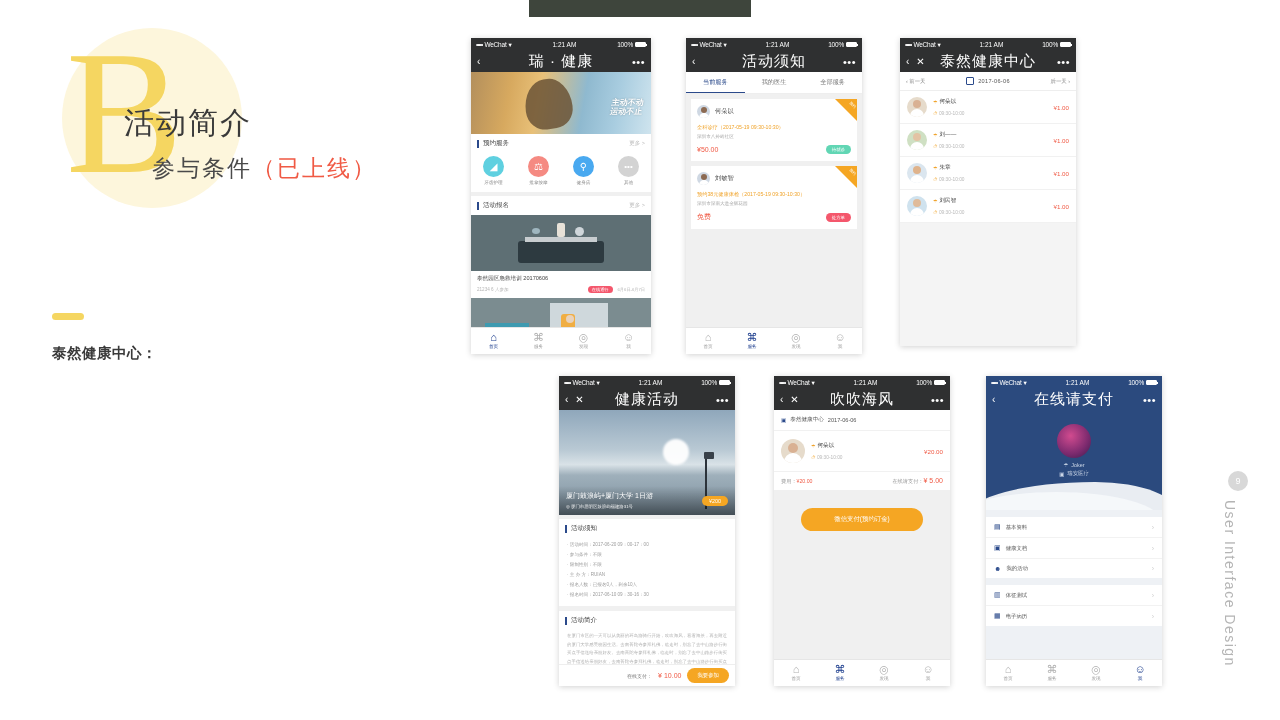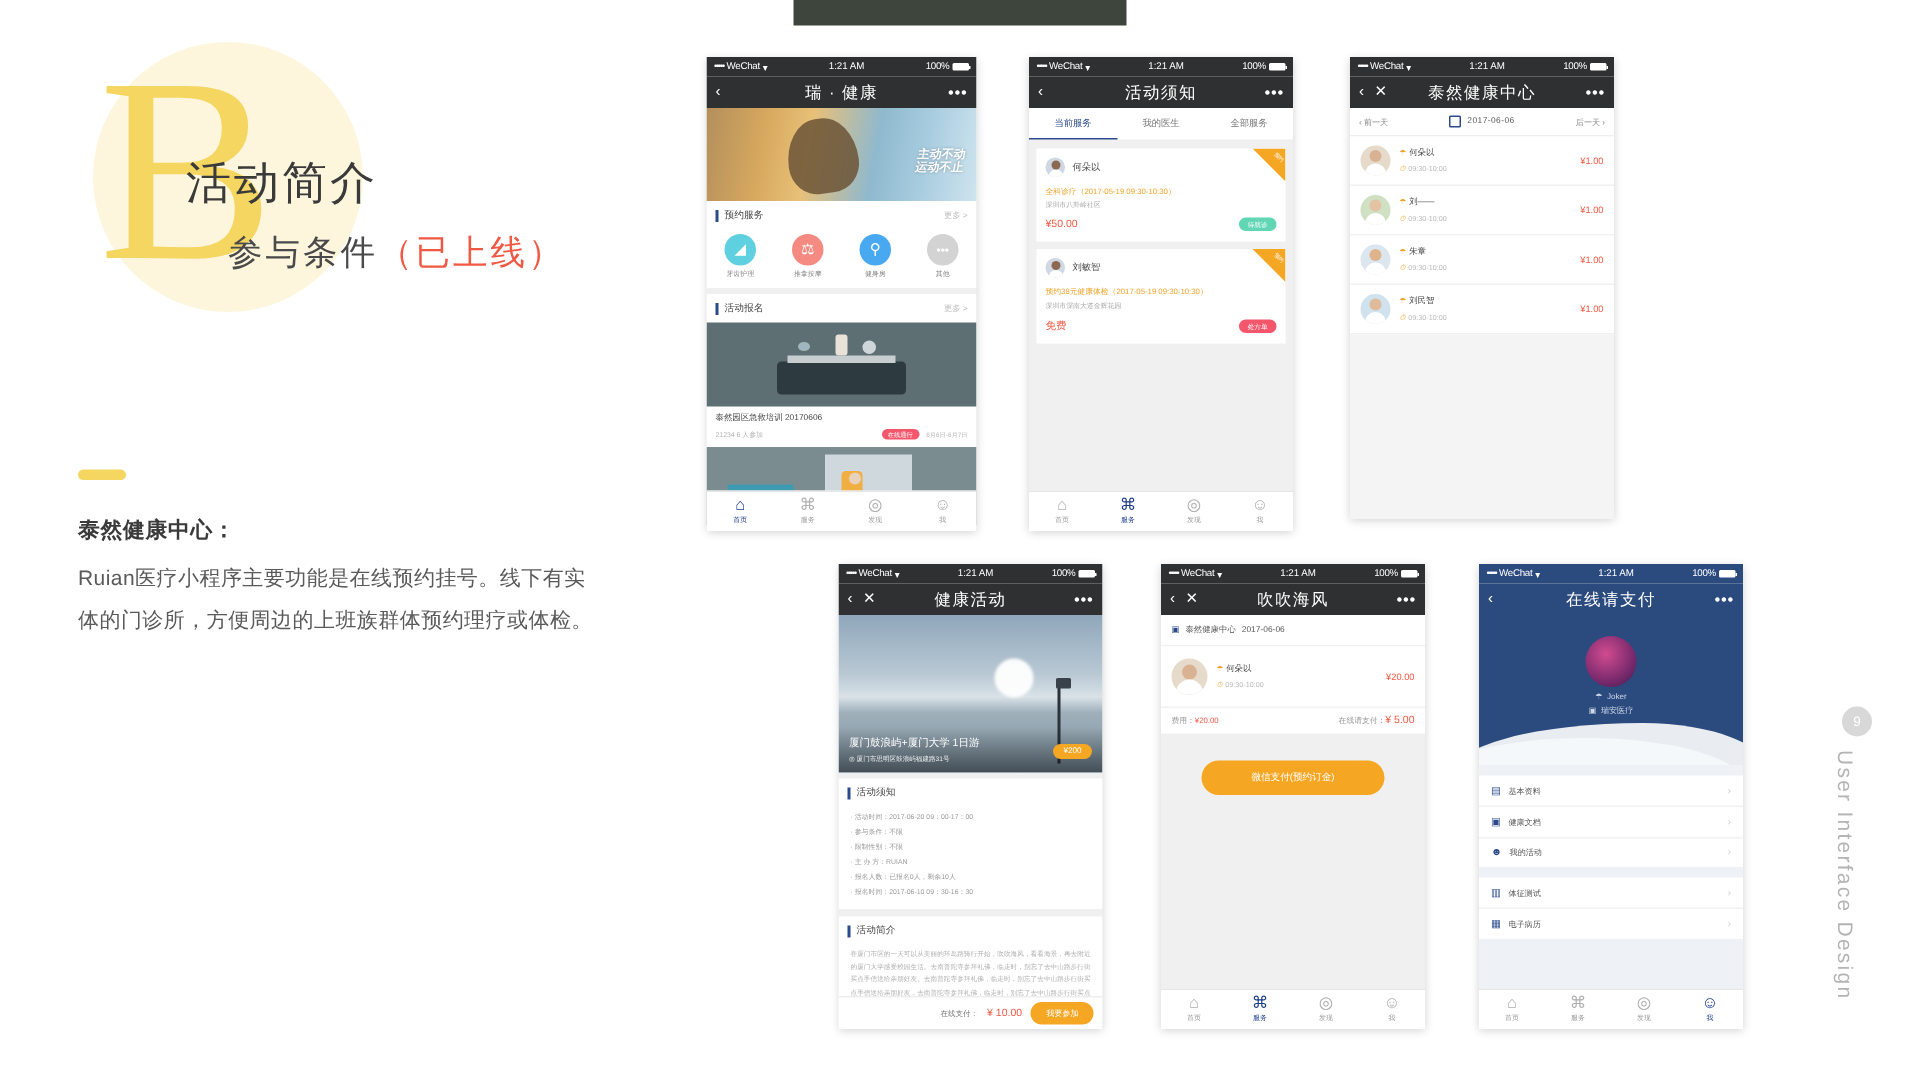--- a/index.html
+++ b/index.html
@@ -75,21 +75,21 @@
   .battery{ display:inline-block; width:11px; height:5px; border:.5px solid #fff;
             border-radius:1px; position:relative; background:#fff;}
   .battery:after{content:"";position:absolute;right:-2px;top:1.3px;width:1px;height:2px;background:#fff;}
   .navbar{
     height:21px; background:#2f3031; color:#fff;
     display:flex; align-items:center; justify-content:space-between;
     padding:0 6px; font-size:9px;
   }
   .nav-left{ display:flex; align-items:center; gap:7px; font-size:10px; }
   .nav-title{ position:absolute; left:0; right:0; text-align:center;
-              font-size:11px; letter-spacing:1px; pointer-events:none;}
+              font-size:15px; letter-spacing:1px; pointer-events:none;}
   .navbar-wrap{ position:relative; }
   .dots3{ font-size:11px; letter-spacing:.5px; }
   .tabbar{
     position:absolute; bottom:0; left:0; right:0; height:27px;
     background:#fff; border-top:1px solid #e6e6e6;
     display:flex; align-items:center;
   }
   .tabitem{ flex:1; text-align:center; font-size:4.6px; color:#9a9a9a; line-height:1.5;}
   .tabitem .ticon{ display:block; font-size:11px; line-height:13px; color:#b0b0b0;}
   .tabitem.active{ color:#1b3c8c; }
@@ -216,21 +216,20 @@
 
 <div class="left-panel">
   <div class="blob"></div>
   <div class="big-b">B</div>
   <div class="title-block">
     <div class="title-main">活动简介</div>
     <div class="title-sub"><span>参与条件</span><span class="red">（已上线）</span></div>
   </div>
   <div class="yellow-dash"></div>
   <div class="desc-head">泰然健康中心：</div>
-  <div class="desc-body">Ruian医疗小程序主要功能是在线预约挂号。线下有实体的门诊所，方便周边的上班族群体预约理疗或体检。</div>
 </div>
 
 <div class="page-dot">9</div>
 <div class="vert-label">User Interface Design</div>
 
 <div class="phone" style="left:471px;top:38px;width:180px;height:316px;">
   <div class="statusbar">
     <span class="sb-left">
         <span class="dots5">•••••</span>
         <span>WeChat</span>

